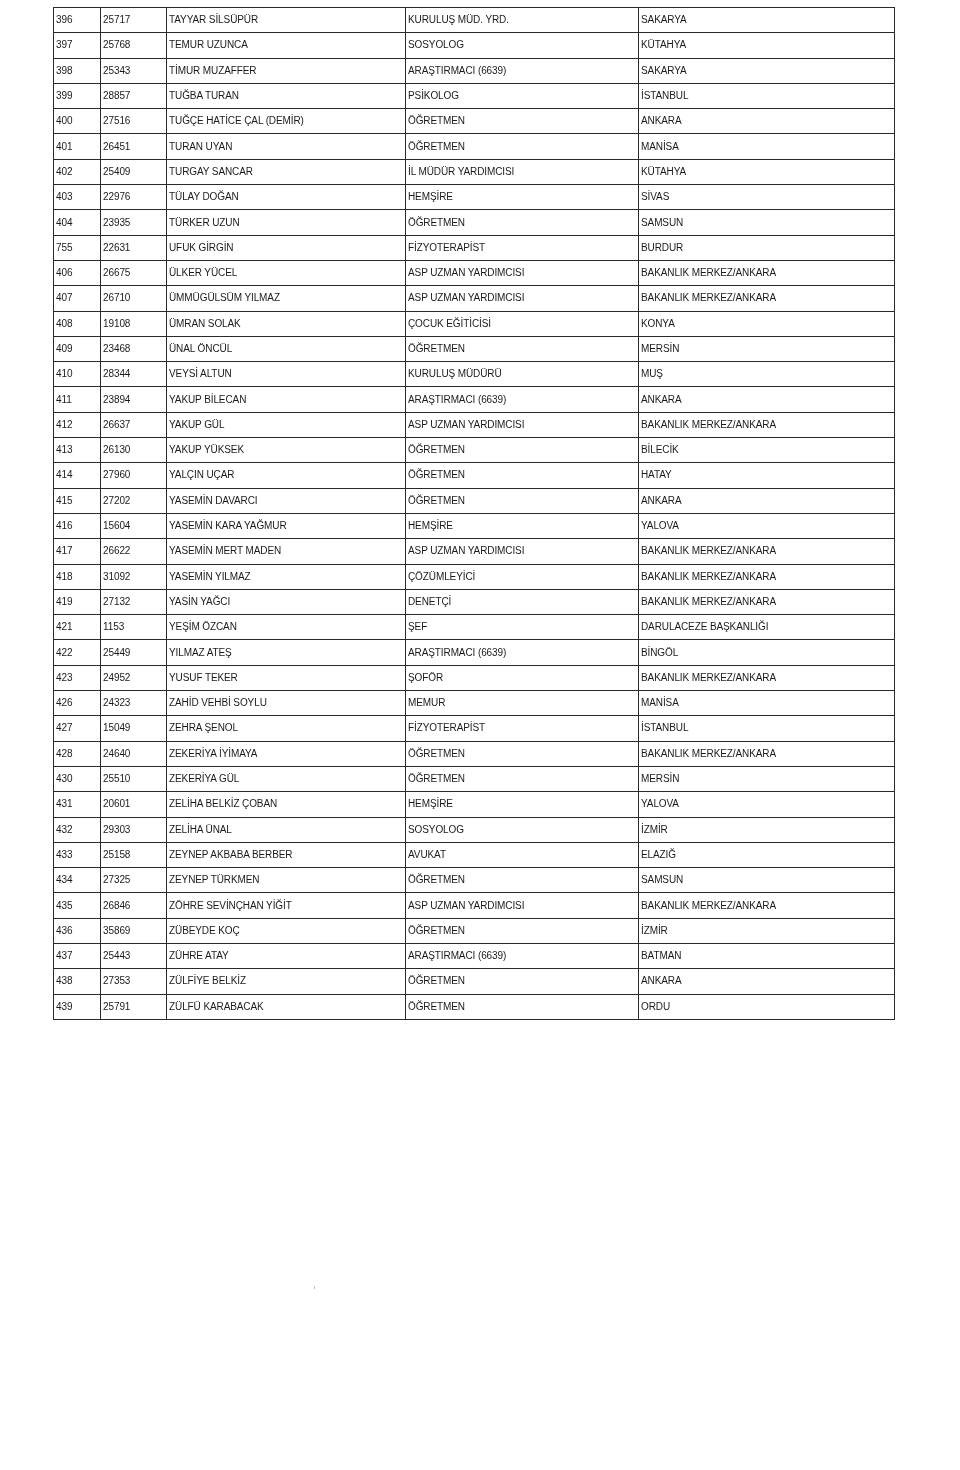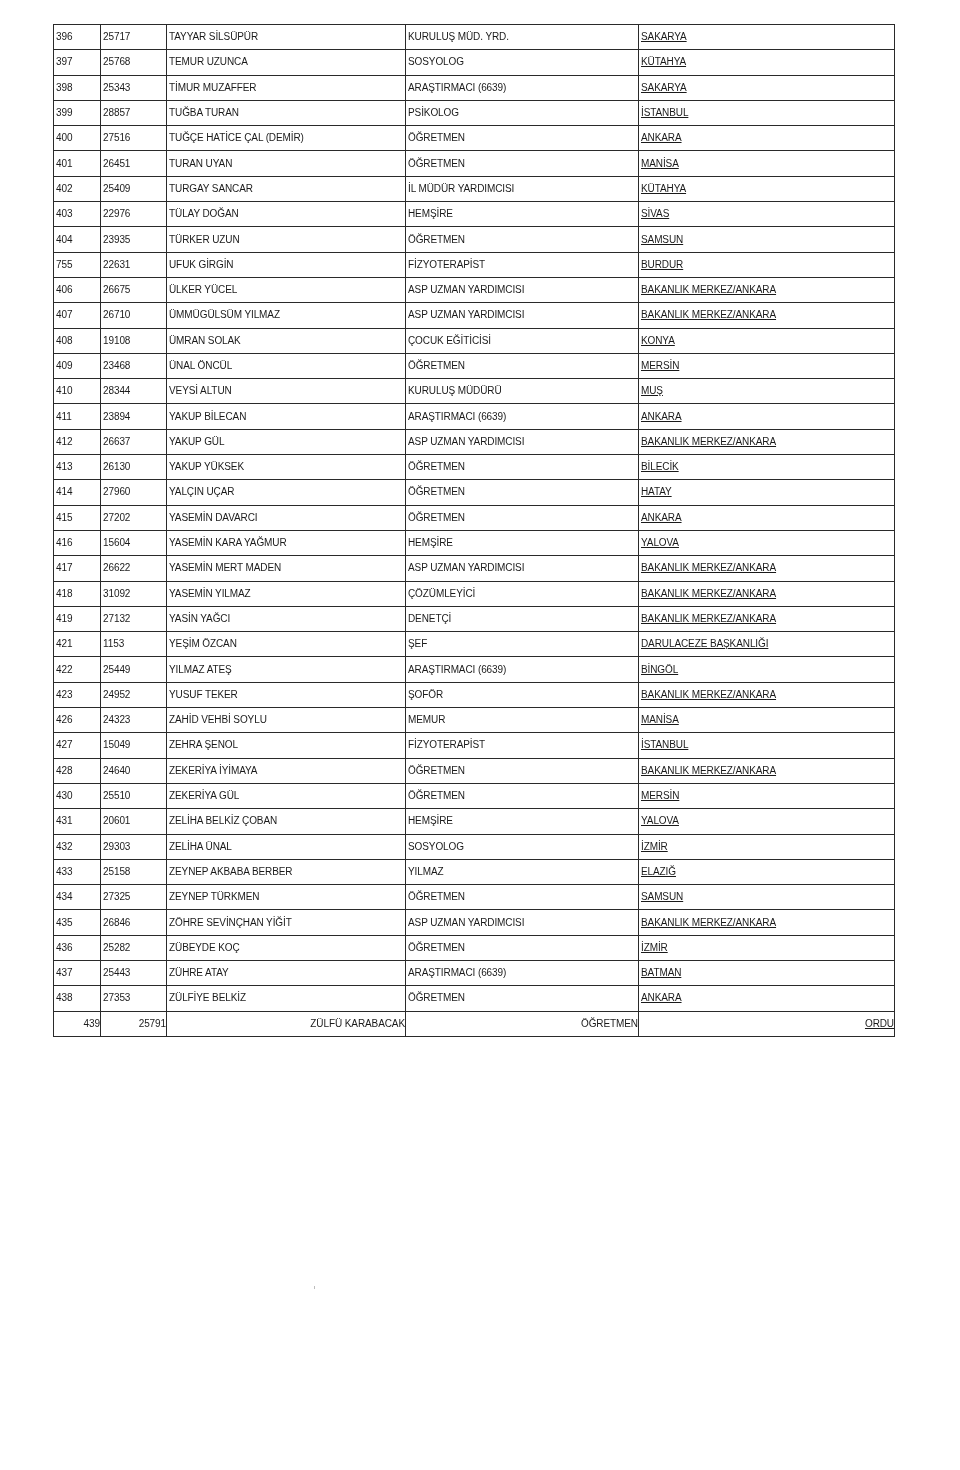--- a/index.html
+++ b/index.html
@@ -17,41 +17,41 @@
   }
   .page {
     position: absolute;
     left: 0; top: 0;
     width: 960px; height: 1470px;
     background: #fff;
   }
   table.roster {
     position: absolute;
     left: 53px;
-    top: 24px;
+    top: 7px;
     width: 841px;
     border-collapse: collapse;
     table-layout: fixed;
   }
   table.roster td {
     border: 1px solid #2a2a2a;
     height: 24.3px;
     padding: 0 0 0 2px;
     font-size: 10px;
     line-height: 12px;
     vertical-align: middle;
     white-space: nowrap;
     overflow: hidden;
     letter-spacing: -0.1px;
     text-transform: none;
   }
   table.roster tr:first-child td { border-top-width: 1.5px; }
   table.roster td:first-child { border-left-width: 1.5px; }
-  table.roster td:last-child { border-right-width: 1.5px; text-decoration: underline; }
-  table.roster tr:last-child td { border-bottom-width: 1.5px; text-align: right; }
+  table.roster td:last-child { border-right-width: 1.5px; }
+  table.roster tr:last-child td { border-bottom-width: 1.5px; }
   col.c-no { width: 47px; }
   col.c-sicil { width: 66px; }
   col.c-name { width: 239px; }
   col.c-title { width: 233px; }
   col.c-unit { width: 256px; }
   .speck {
     position: absolute;
     left: 314px;
     top: 1286px;
     width: 1px;
@@ -300,40 +300,40 @@
           <td>432</td>
           <td>29303</td>
           <td>ZELİHA ÜNAL</td>
           <td>SOSYOLOG</td>
           <td>İZMİR</td>
         </tr>
         <tr>
           <td>433</td>
           <td>25158</td>
           <td>ZEYNEP AKBABA BERBER</td>
-          <td>YILMAZ</td>
+          <td>AVUKAT</td>
           <td>ELAZIĞ</td>
         </tr>
         <tr>
           <td>434</td>
           <td>27325</td>
           <td>ZEYNEP TÜRKMEN</td>
           <td>ÖĞRETMEN</td>
           <td>SAMSUN</td>
         </tr>
         <tr>
           <td>435</td>
           <td>26846</td>
           <td>ZÖHRE SEVİNÇHAN YİĞİT</td>
           <td>ASP UZMAN YARDIMCISI</td>
           <td>BAKANLIK MERKEZ/ANKARA</td>
         </tr>
         <tr>
           <td>436</td>
-          <td>25282</td>
+          <td>35869</td>
           <td>ZÜBEYDE KOÇ</td>
           <td>ÖĞRETMEN</td>
           <td>İZMİR</td>
         </tr>
         <tr>
           <td>437</td>
           <td>25443</td>
           <td>ZÜHRE ATAY</td>
           <td>ARAŞTIRMACI (6639)</td>
           <td>BATMAN</td>

